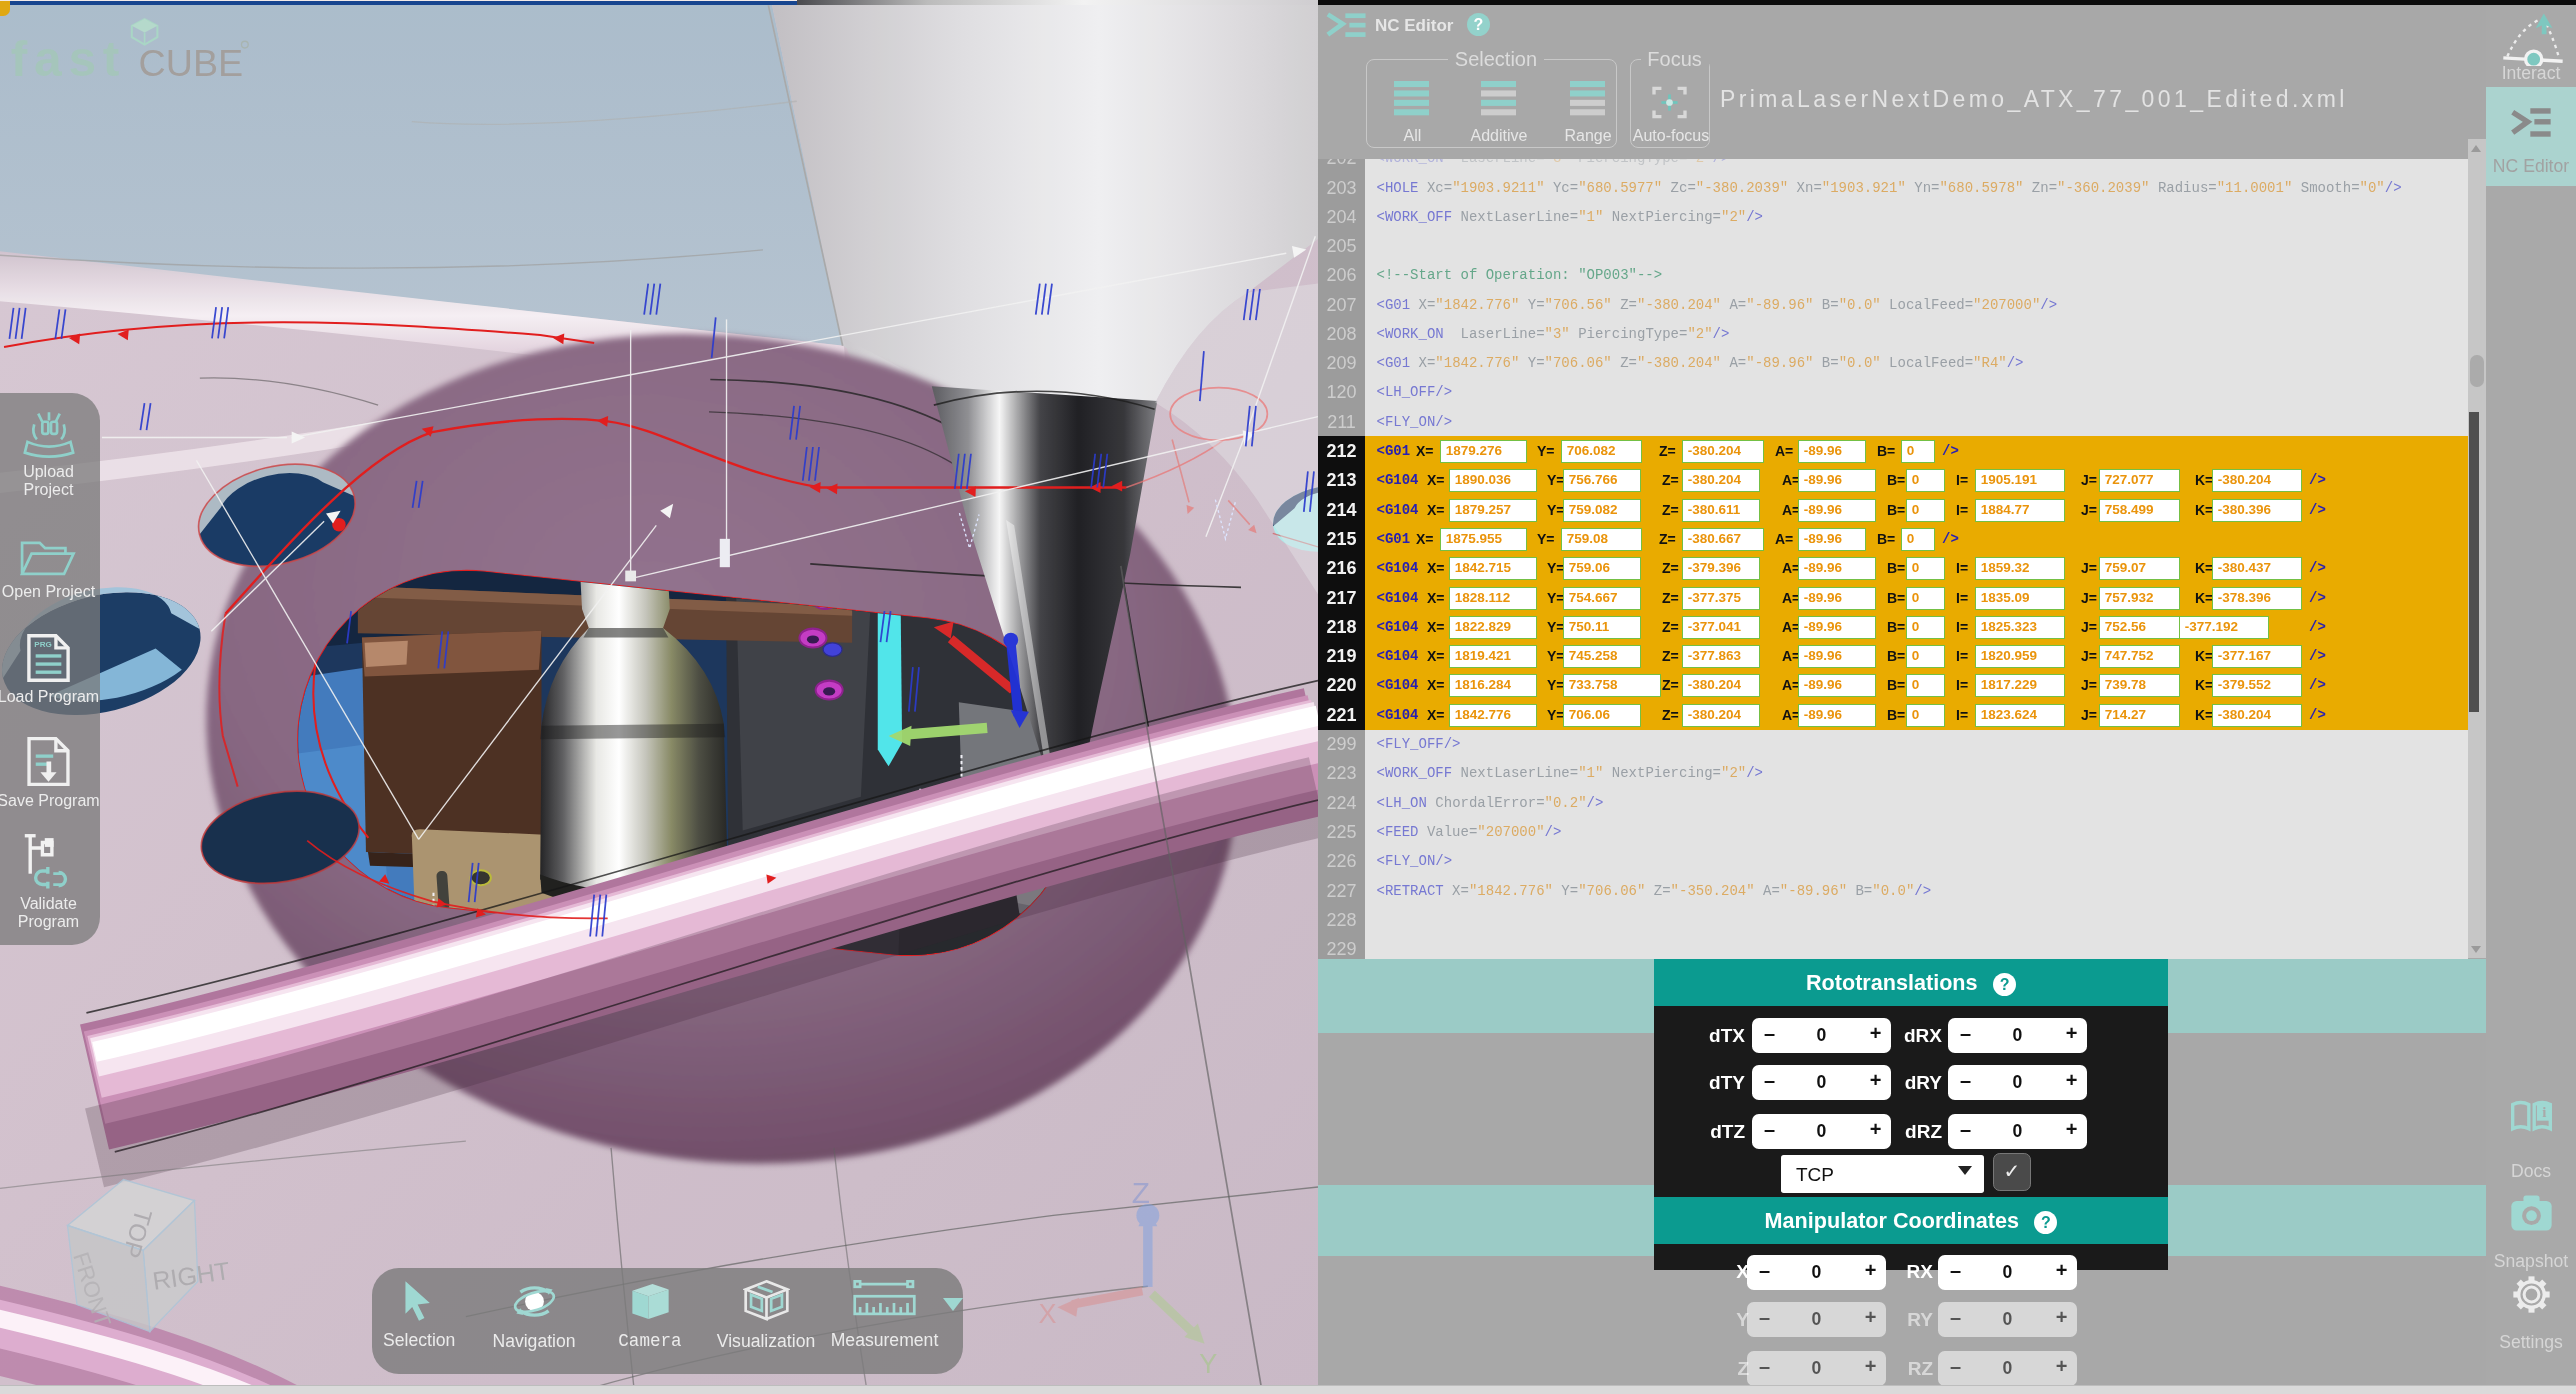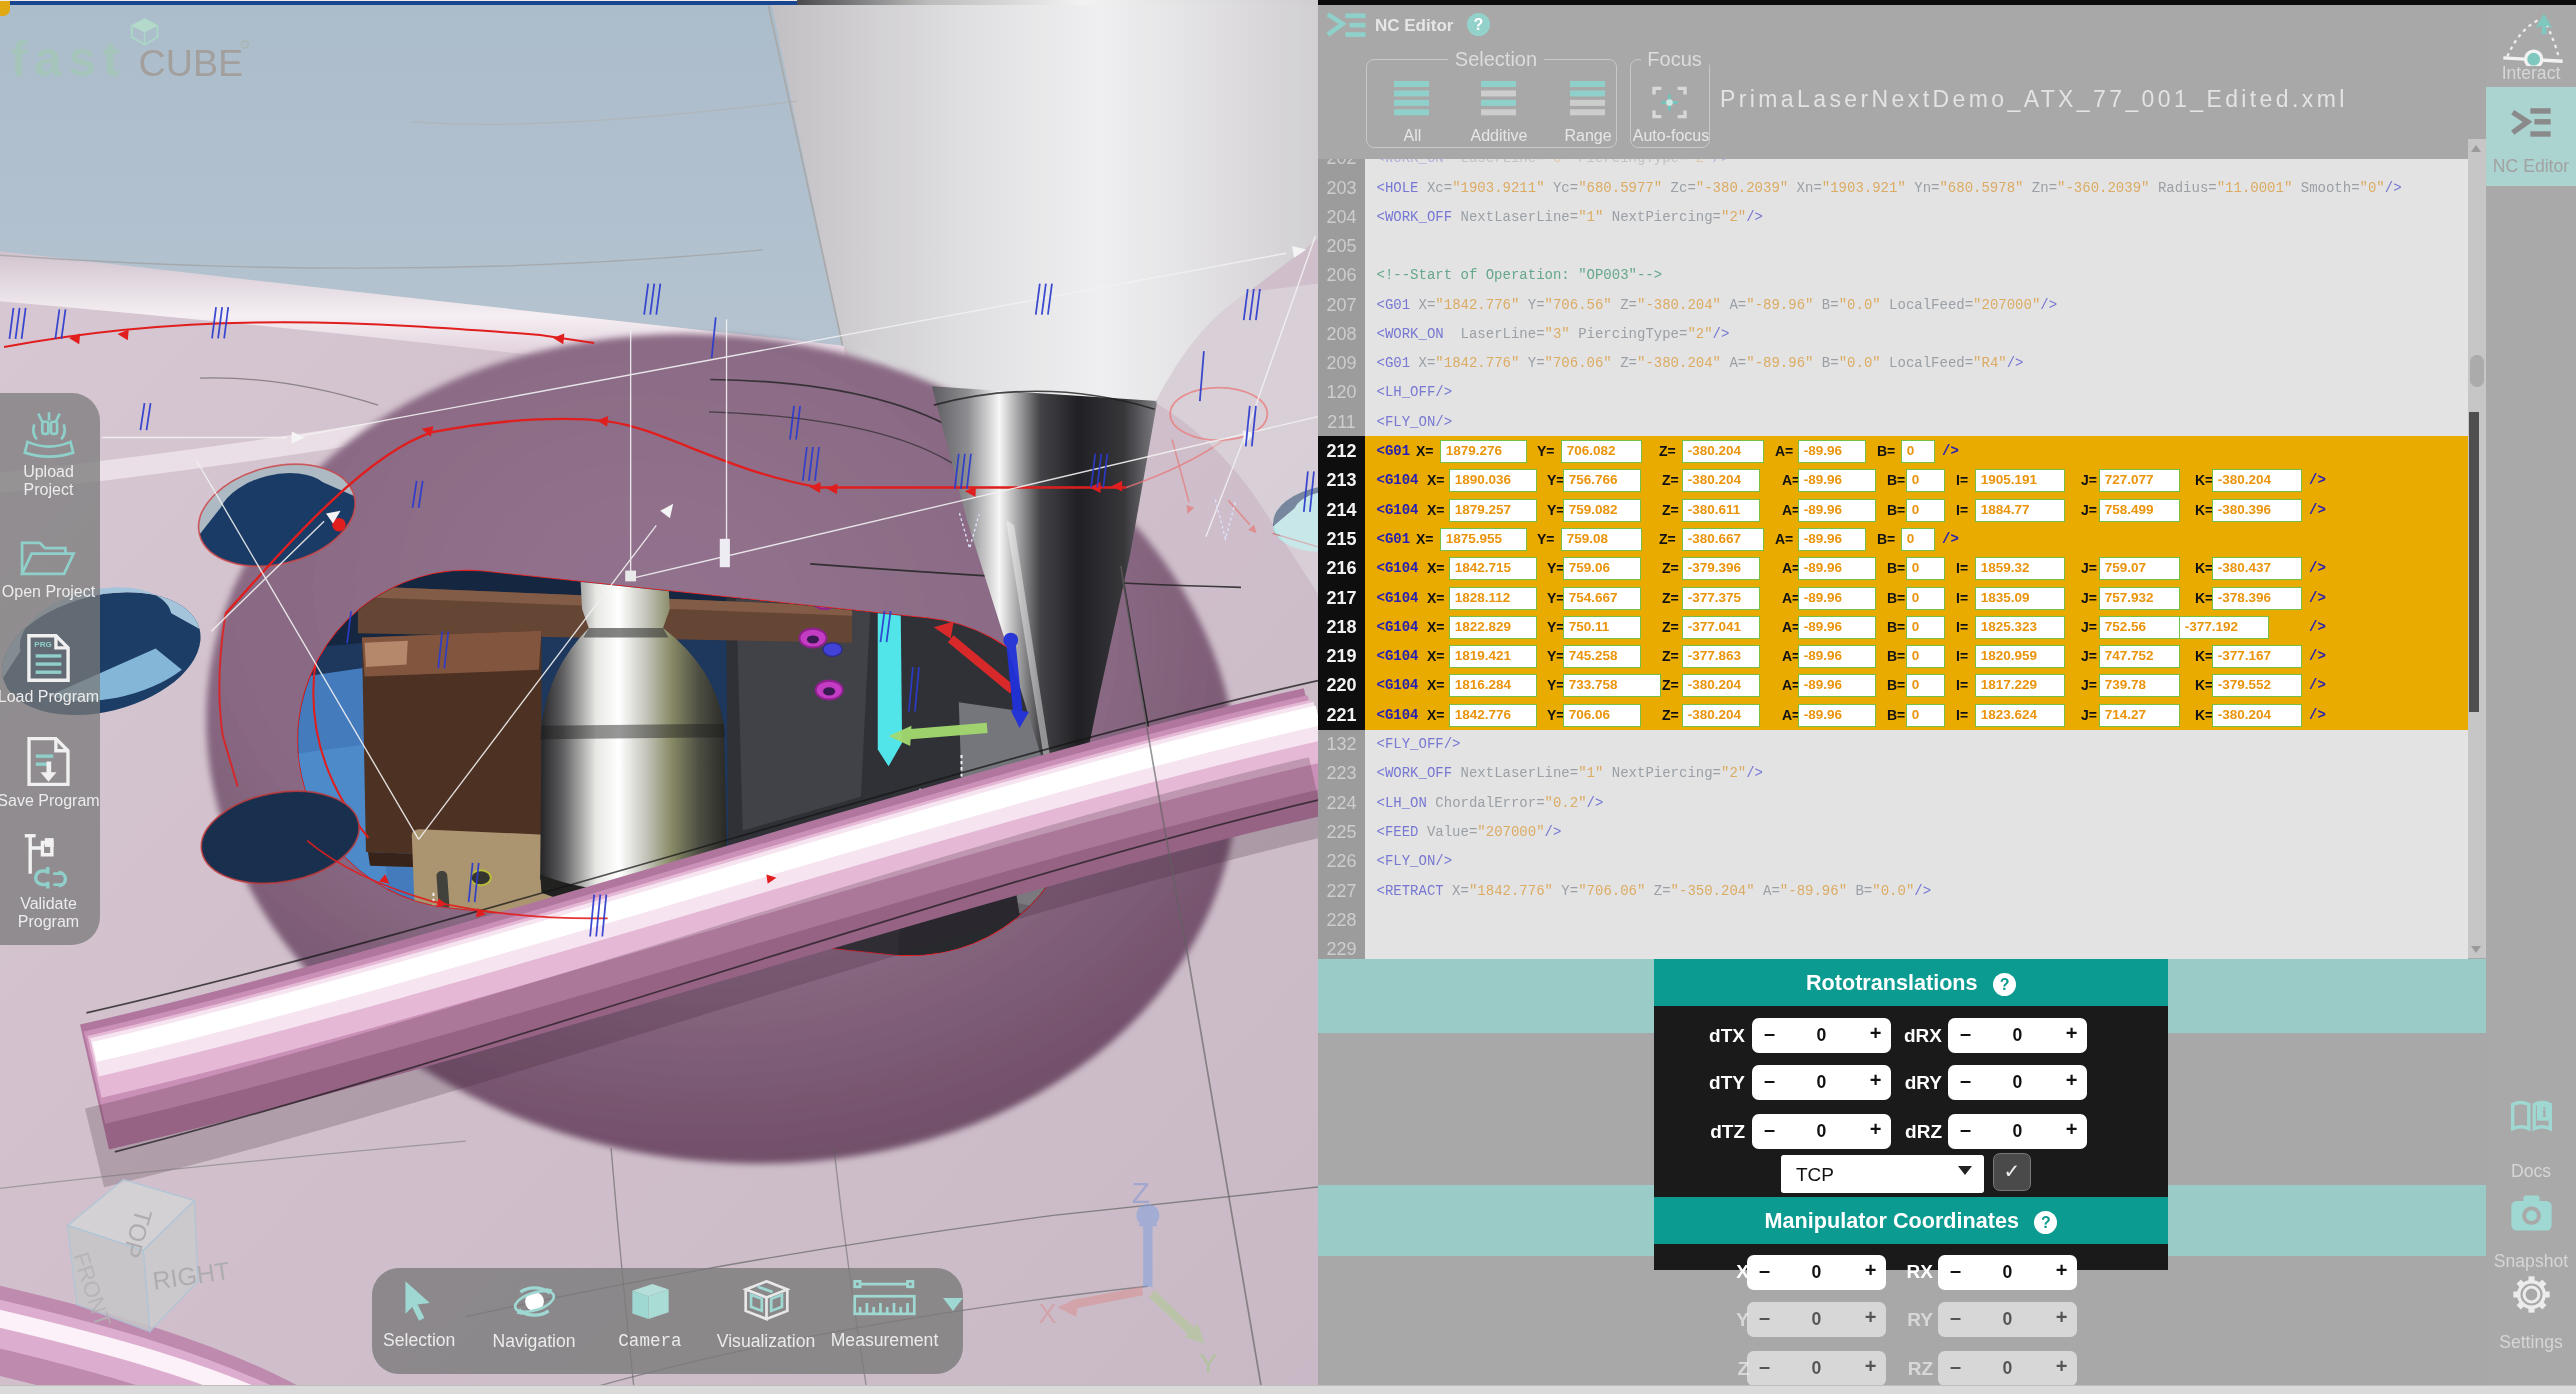--- a/index.html
+++ b/index.html
@@ -530,21 +530,21 @@
         <div class="ln lnh" style="top:277px">212</div>
         <div class="ln lnh" style="top:306px">213</div>
         <div class="ln lnh" style="top:336px">214</div>
         <div class="ln lnh" style="top:365px">215</div>
         <div class="ln lnh" style="top:394px">216</div>
         <div class="ln lnh" style="top:424px">217</div>
         <div class="ln lnh" style="top:453px">218</div>
         <div class="ln lnh" style="top:482px">219</div>
         <div class="ln lnh" style="top:511px">220</div>
         <div class="ln lnh" style="top:541px">221</div>
-        <div class="ln" style="top:570px">132</div>
+        <div class="ln" style="top:570px">299</div>
         <div class="crow" style="top:570px;"><span style="padding-left:11.5px"></span><span class="tg">&lt;FLY_OFF/&gt;</span></div>
         <div class="ln" style="top:599px">223</div>
         <div class="crow" style="top:599px;"><span style="padding-left:11.5px"></span><span class="tg">&lt;WORK_OFF</span><span class="at"> NextLaserLine=</span><span class="vl">"1"</span><span class="at"> NextPiercing=</span><span class="vl">"2"</span><span class="tg">/&gt;</span></div>
         <div class="ln" style="top:629px">224</div>
         <div class="crow" style="top:629px;"><span style="padding-left:11.5px"></span><span class="tg">&lt;LH_ON</span><span class="at"> ChordalError=</span><span class="vl">"0.2"</span><span class="tg">/&gt;</span></div>
         <div class="ln" style="top:658px">225</div>
         <div class="crow" style="top:658px;"><span style="padding-left:11.5px"></span><span class="tg">&lt;FEED</span><span class="at"> Value=</span><span class="vl">"207000"</span><span class="tg">/&gt;</span></div>
         <div class="ln" style="top:687px">226</div>
         <div class="crow" style="top:687px;"><span style="padding-left:11.5px"></span><span class="tg">&lt;FLY_ON/&gt;</span></div>
         <div class="ln" style="top:717px">227</div>

